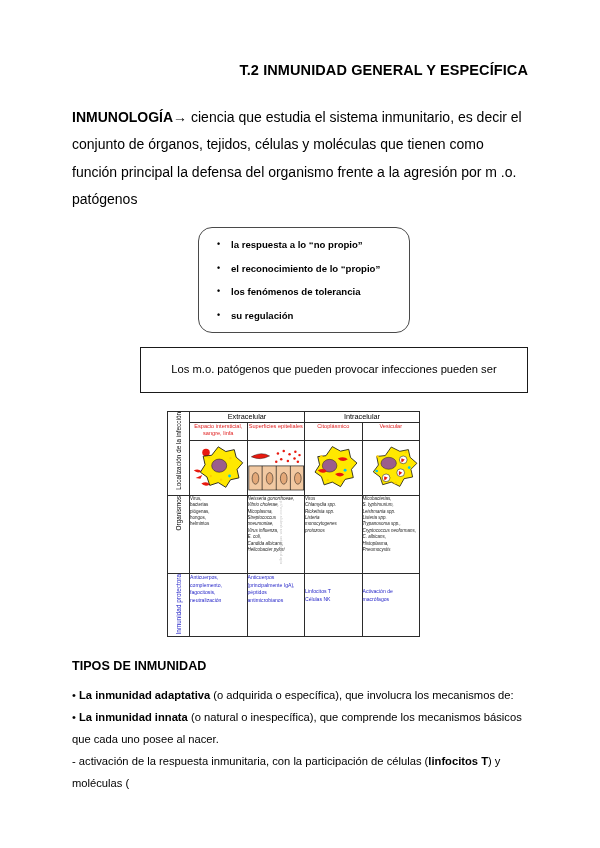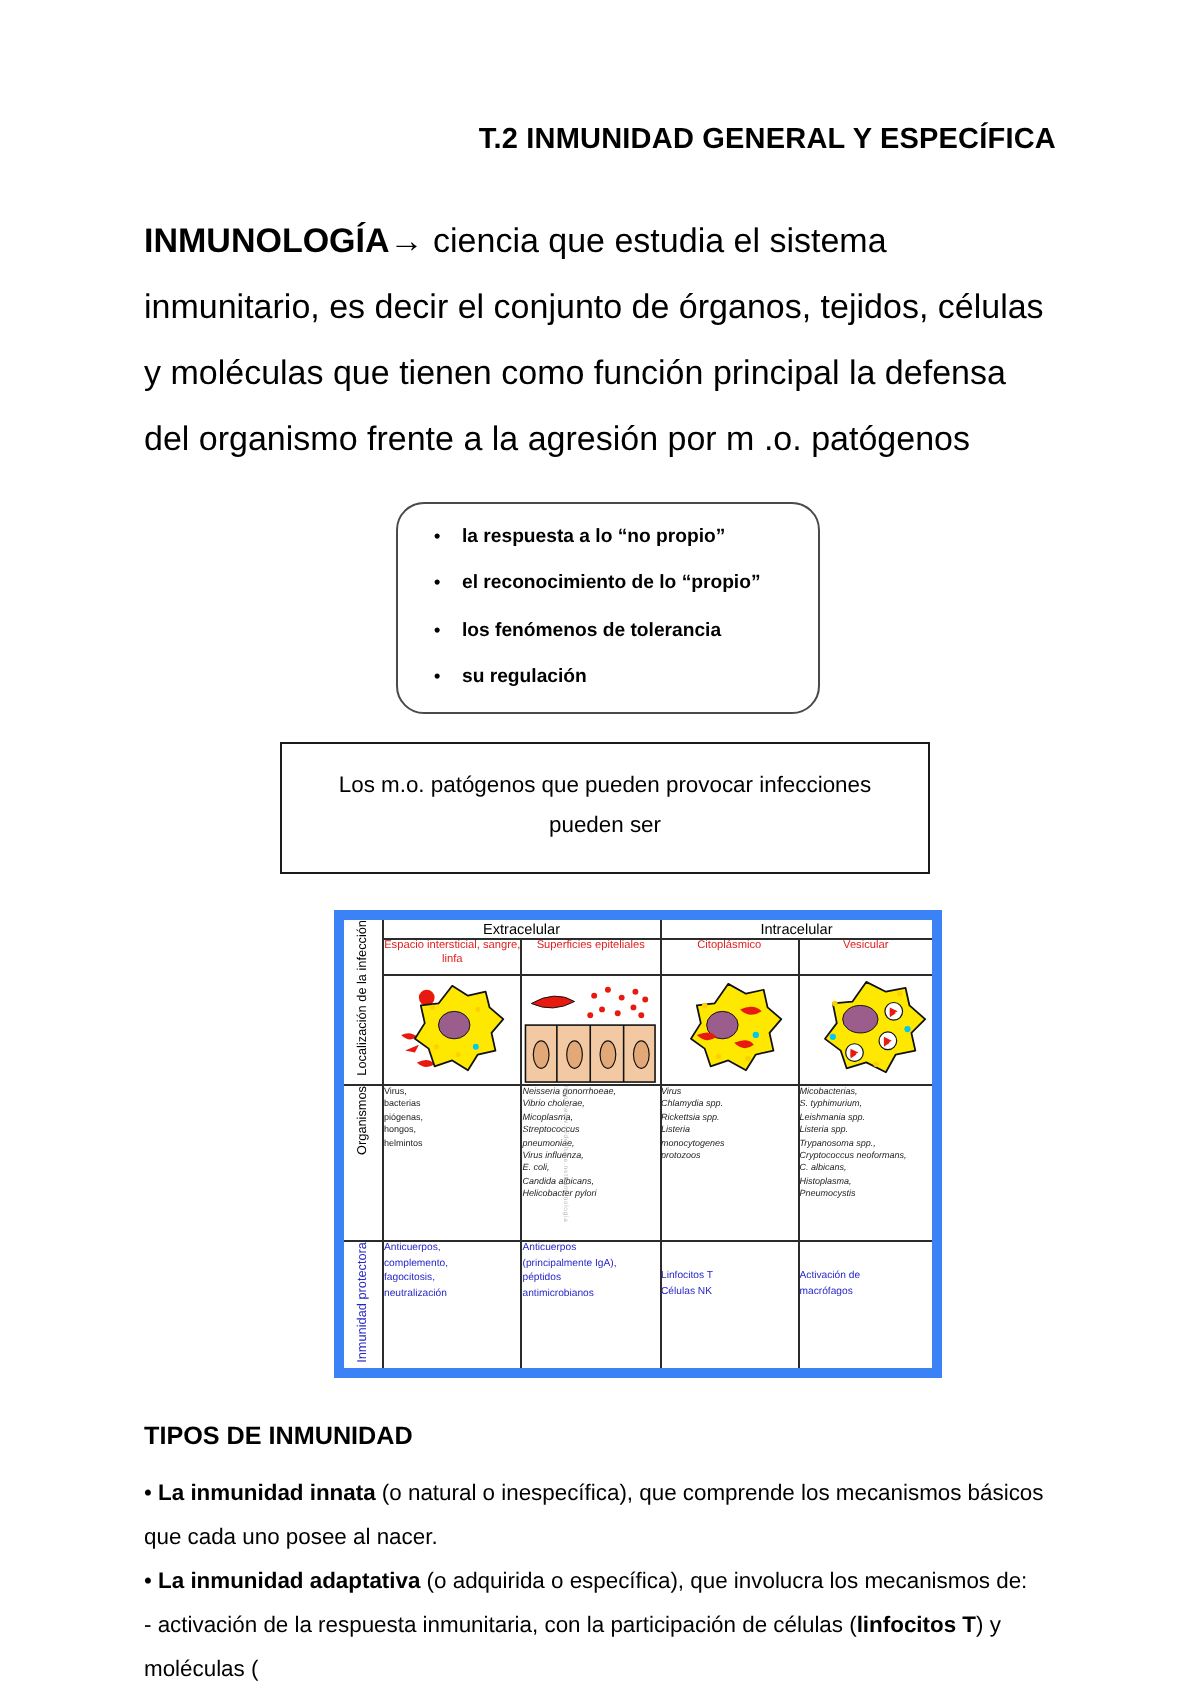--- a/index.html
+++ b/index.html
@@ -15,21 +15,21 @@
 
   h1.doc-title {
     font-size:14.5px;
     font-weight:bold;
     text-align:right;
     margin:62px 0 0 0;
     letter-spacing:0.1px;
   }
 
   p.para {
-    font-size:17px;
+    font-size:14px;
     line-height:1.95;
     margin:26px 0 0 0;
     text-align:left;
   }
   .b { font-weight:bold; }
 
   
   .bullet-box {
     margin:14px 0 0 126px;
     width:212px;
@@ -49,35 +49,35 @@
   .bullet-dot {
     width:14px;
     flex:0 0 14px;
     font-size:9px;
     line-height:1.2;
   }
 
   
   .stmt-box {
     margin:14px 0 0 68px;
-    width:325px;
+    width:388px;
     border:1.1px solid #1a1a1a;
     padding:11px 12px 12px 12px;
     text-align:center;
     font-size:11.2px;
     line-height:1.85;
   }
 
   
   .figure-wrap { margin:18px 0 0 95px; width:292px; }
   table.fig {
     border-collapse:collapse;
-    width:304px;
+    width:253px;
     table-layout:fixed;
-    border:5px solid #3b82f6;
+    border:1px solid #3b82f6;
   }
   table.fig td, table.fig th {
     border:1px solid #2b2b2b;
     padding:0;
     vertical-align:top;
     font-weight:normal;
   }
   .rowlabel {
     width:22px;
     text-align:center;
@@ -364,25 +364,25 @@
         </td>
       </tr>
     </tbody>
       </table>
   </div>
 
   <h2 class="sec">TIPOS DE INMUNIDAD</h2>
 
 
   <p class="body n">
+    <span>• </span><span class="b">La inmunidad adaptativa</span><span> (o adquirida o específica), que involucra los mecanismos de:</span>
+  </p>
+
+  <p class="body n">
     <span>• </span><span class="b">La inmunidad innata</span><span> (o natural o inespecífica), que comprende los mecanismos básicos que cada uno posee al nacer.</span>
-  </p>
-
-  <p class="body n">
-    <span>• </span><span class="b">La inmunidad adaptativa</span><span> (o adquirida o específica), que involucra los mecanismos de:</span>
   </p>
 
 
   <p class="body n">
     <span>- activación de la respuesta inmunitaria, con la participación de células (</span><span class="b">linfocitos T</span><span>) y moléculas (</span>
   </p>
 
 </div>
 
 </body></html>

